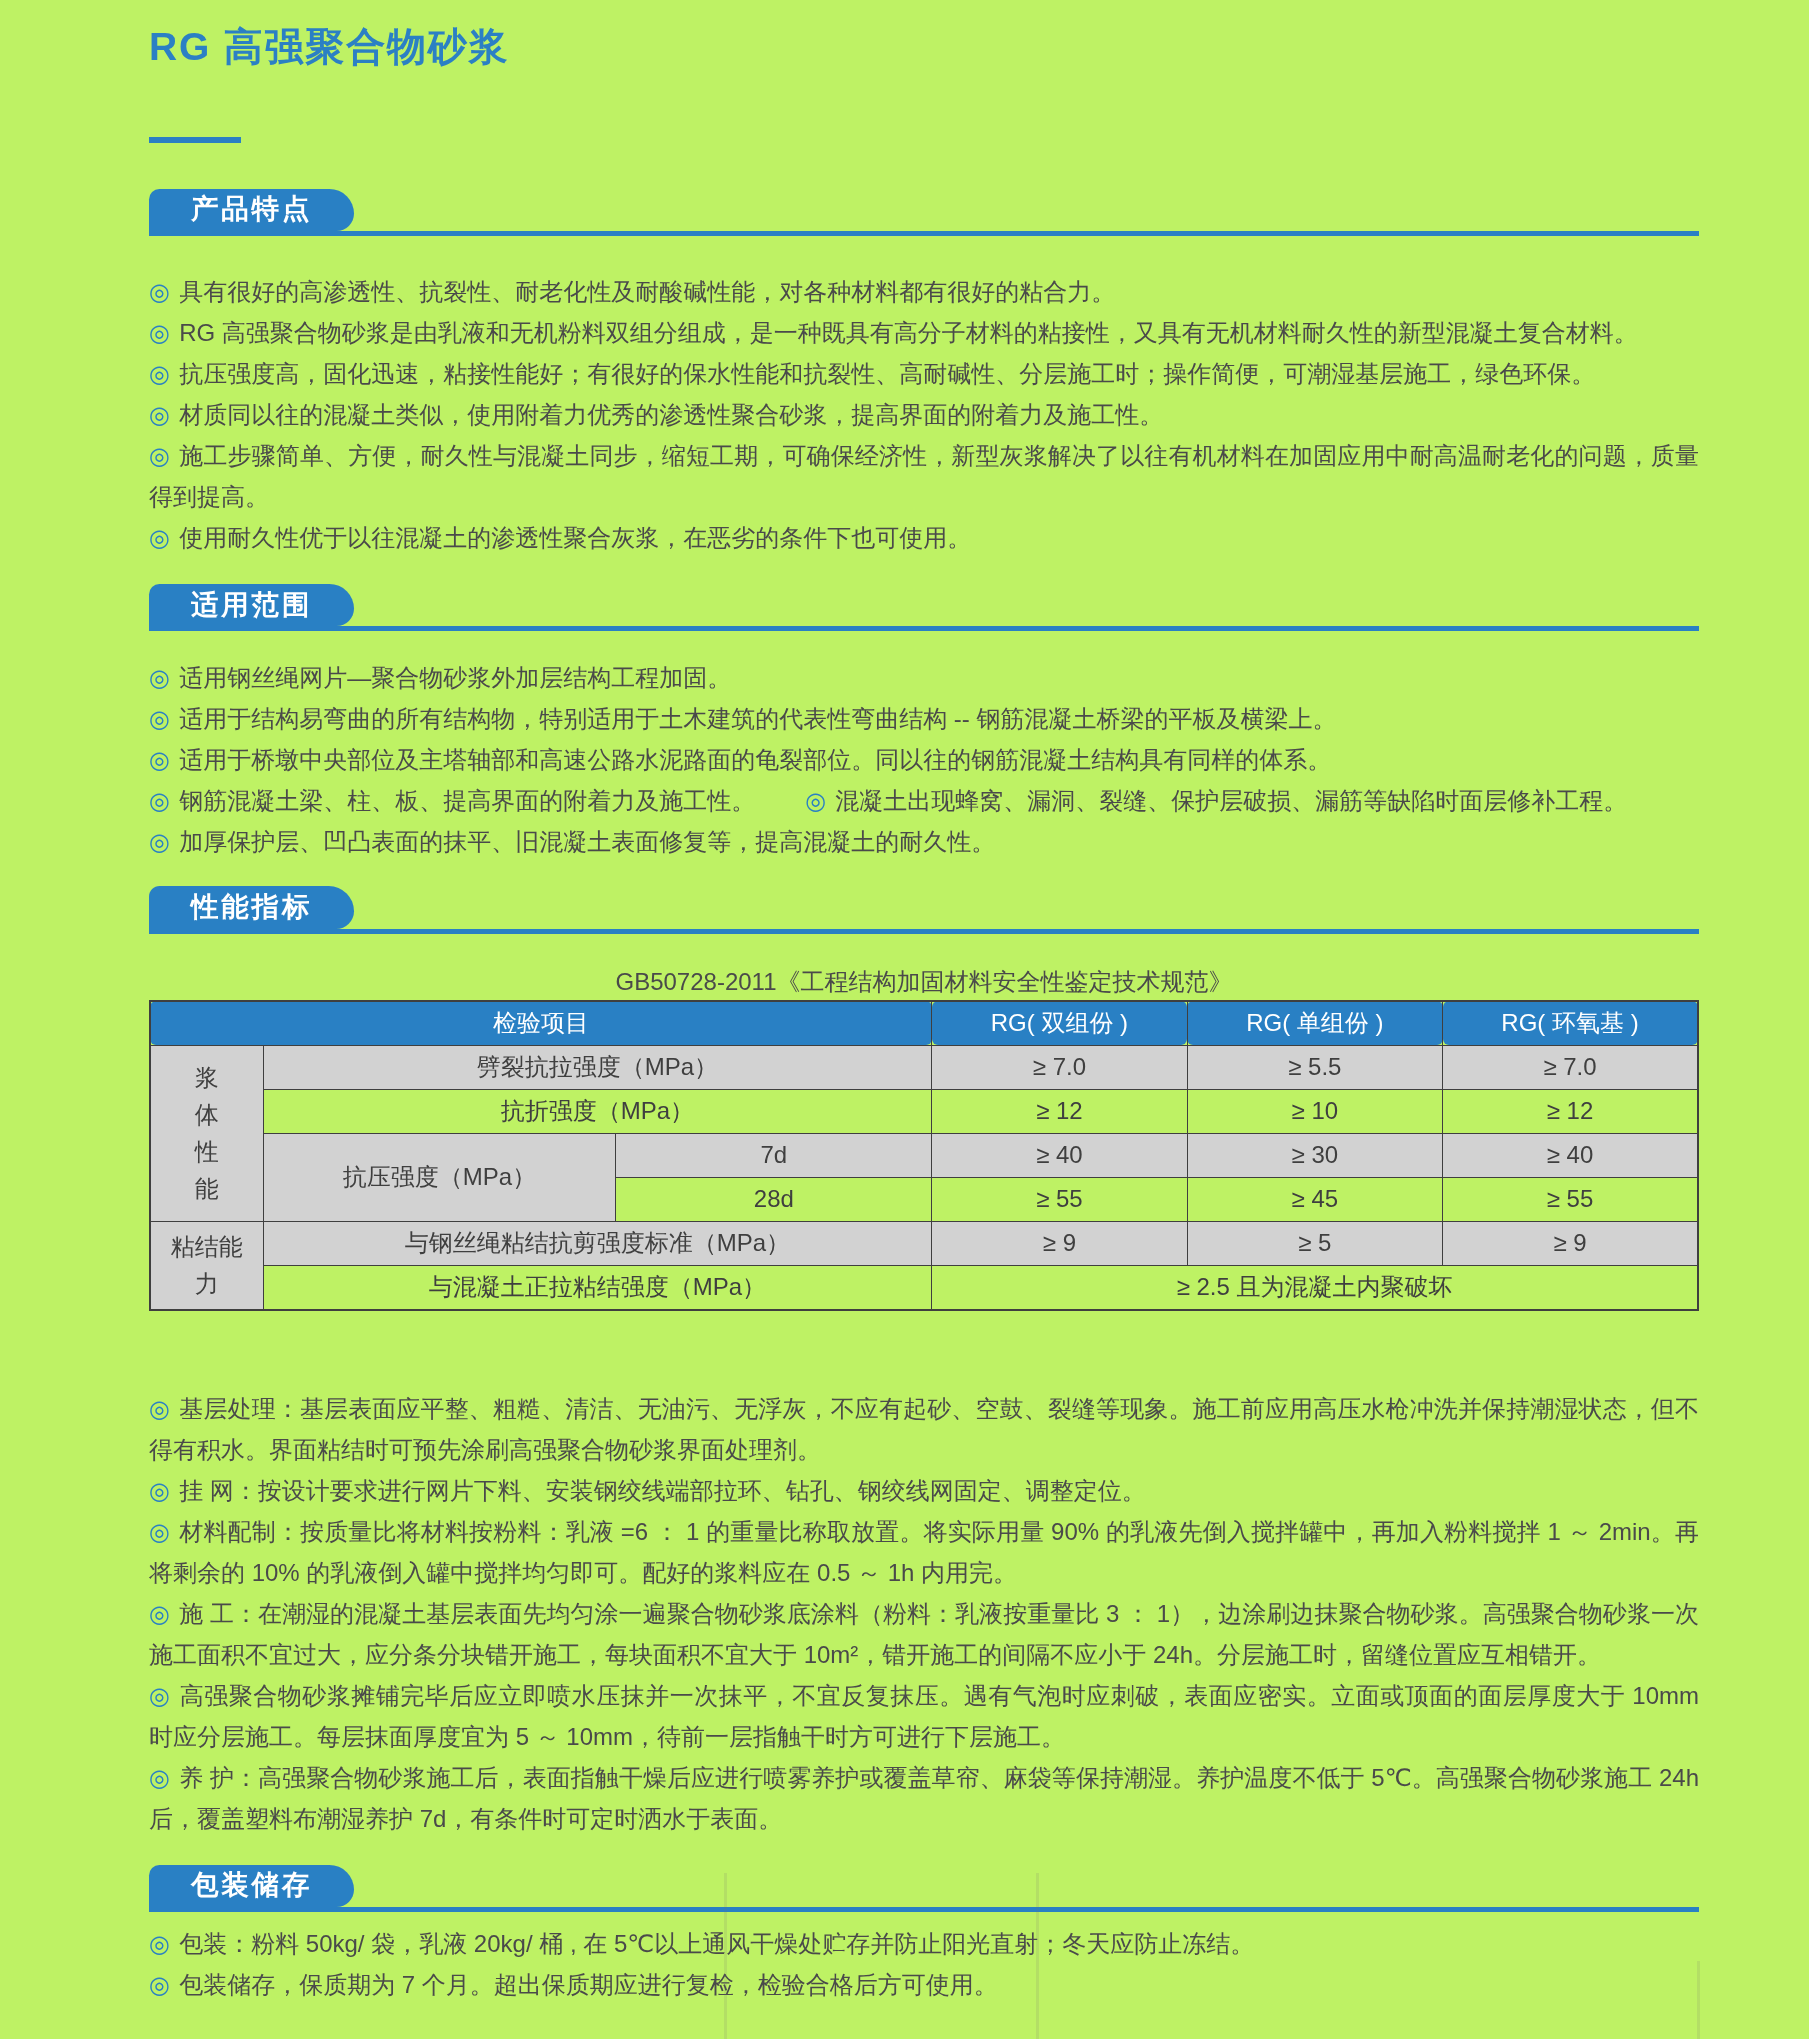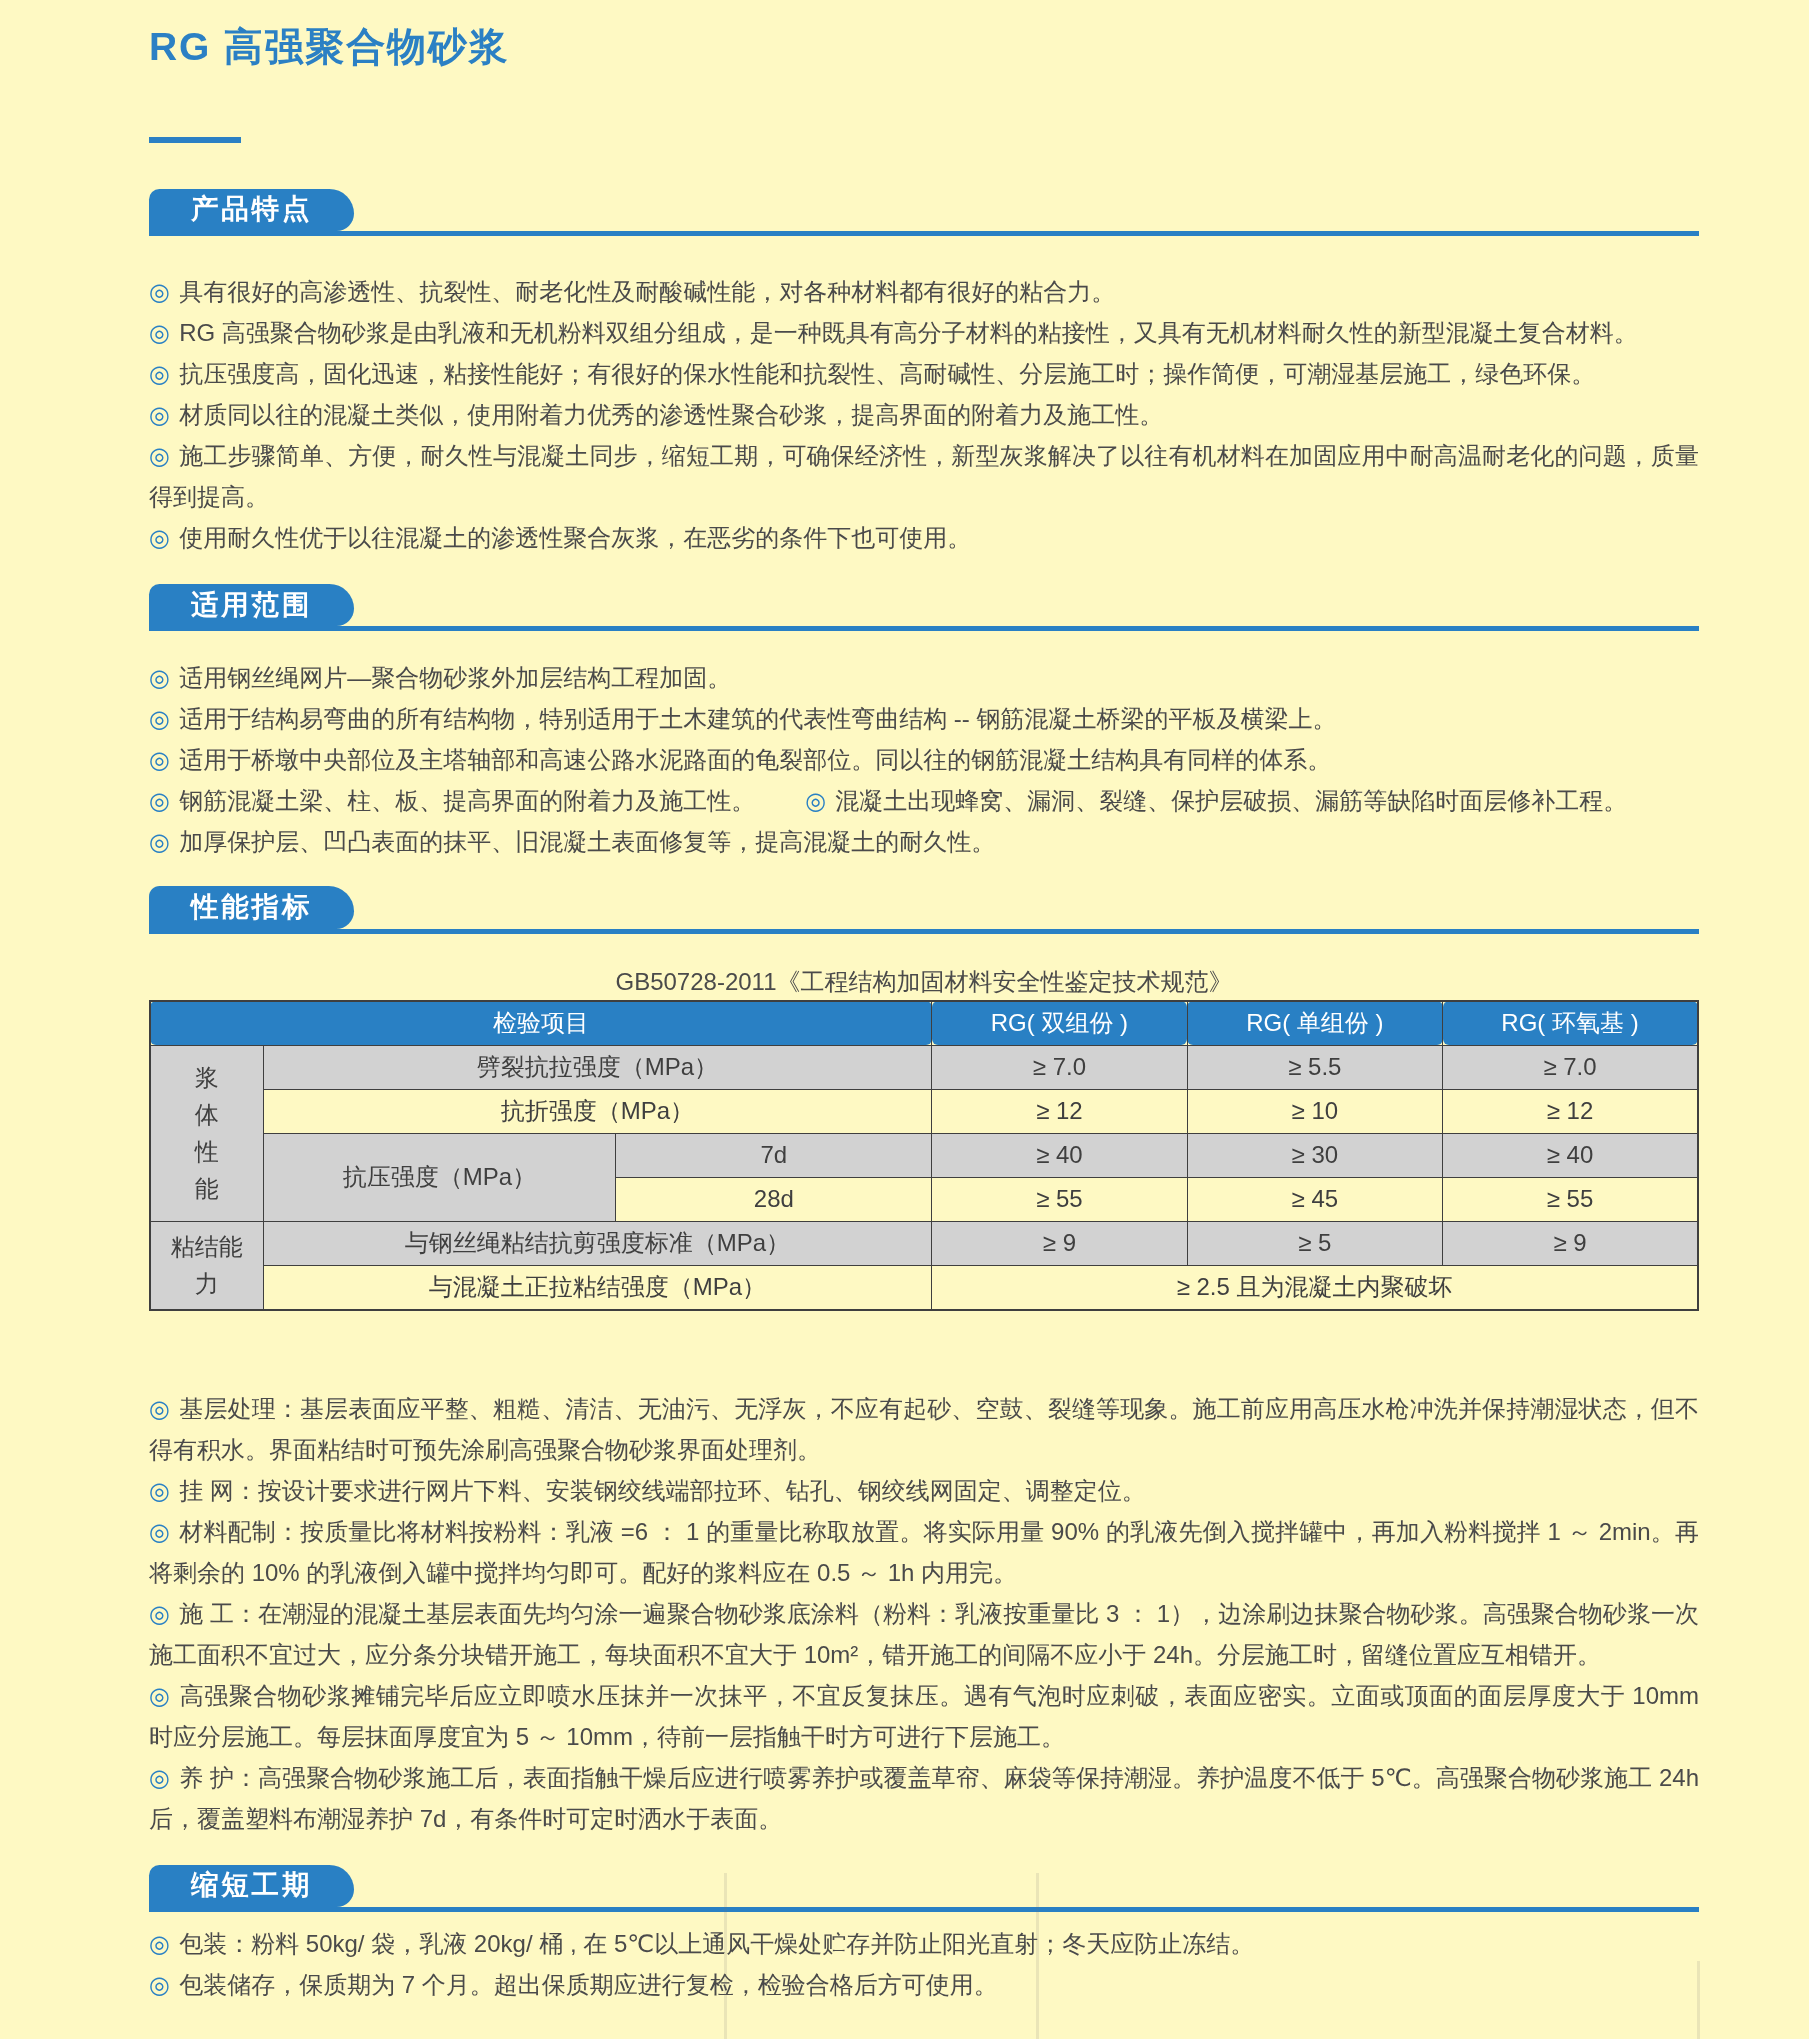--- a/index.html
+++ b/index.html
@@ -1,19 +1,19 @@
 <!DOCTYPE html>
 <html style="font-size:14.7px"><head>
 <meta charset="utf-8">
 <style>
   html,body{margin:0;padding:0;background:#ffffff;}
   .page{
     position:relative;
     width:1809px;height:2040px;
-    background:#fef9c3;
+    background:#bef264;
     overflow:hidden;
     font-family:"Liberation Sans","DejaVu Sans",sans-serif;
     color:#4a4a4a;
   }
   .inner{padding:0 110px 0 149px;}
 
   .doc-title{
     margin:0;padding-top:20px;
     font-size:39px;line-height:1.4;font-weight:700;
     letter-spacing:1.8px;color:#2b80c4;
@@ -186,21 +186,21 @@
         <p class="bullet"><span class="bm">◎</span><span>挂 网：按设计要求进行网片下料、安装钢绞线端部拉环、钻孔、钢绞线网固定、调整定位。</span></p>
         <p class="bullet"><span class="bm">◎</span><span>材料配制：按质量比将材料按粉料：乳液 =6 ： 1 的重量比称取放置。将实际用量 90% 的乳液先倒入搅拌罐中，再加入粉料搅拌 1 ～ 2min。再将剩余的 10% 的乳液倒入罐中搅拌均匀即可。配好的浆料应在 0.5 ～ 1h 内用完。</span></p>
         <p class="bullet"><span class="bm">◎</span><span>施 工：在潮湿的混凝土基层表面先均匀涂一遍聚合物砂浆底涂料（粉料：乳液按重量比 3 ： 1），边涂刷边抹聚合物砂浆。高强聚合物砂浆一次施工面积不宜过大，应分条分块错开施工，每块面积不宜大于 10m²，错开施工的间隔不应小于 24h。分层施工时，留缝位置应互相错开。</span></p>
         <p class="bullet"><span class="bm">◎</span><span>高强聚合物砂浆摊铺完毕后应立即喷水压抹并一次抹平，不宜反复抹压。遇有气泡时应刺破，表面应密实。立面或顶面的面层厚度大于 10mm 时应分层施工。每层抹面厚度宜为 5 ～ 10mm，待前一层指触干时方可进行下层施工。</span></p>
         <p class="bullet"><span class="bm">◎</span><span>养 护：高强聚合物砂浆施工后，表面指触干燥后应进行喷雾养护或覆盖草帘、麻袋等保持潮湿。养护温度不低于 5℃。高强聚合物砂浆施工 24h 后，覆盖塑料布潮湿养护 7d，有条件时可定时洒水于表面。</span></p>
       </div>
     </div>
 
     <div class="sec mt-pack">
       <div class="sec-header">
-        <div class="badge">缩短工期</div>
+        <div class="badge">包装储存</div>
       </div>
       <div class="bullets pt-12">
         <p class="bullet"><span class="bm">◎</span><span>包装：粉料 50kg/ 袋，乳液 20kg/ 桶 , 在 5℃以上通风干燥处贮存并防止阳光直射；冬天应防止冻结。</span></p>
         <p class="bullet"><span class="bm">◎</span><span>包装储存，保质期为 7 个月。超出保质期应进行复检，检验合格后方可使用。</span></p>
       </div>
     </div>
 
   </div>
 
   <div class="watermark wm-1"></div>

